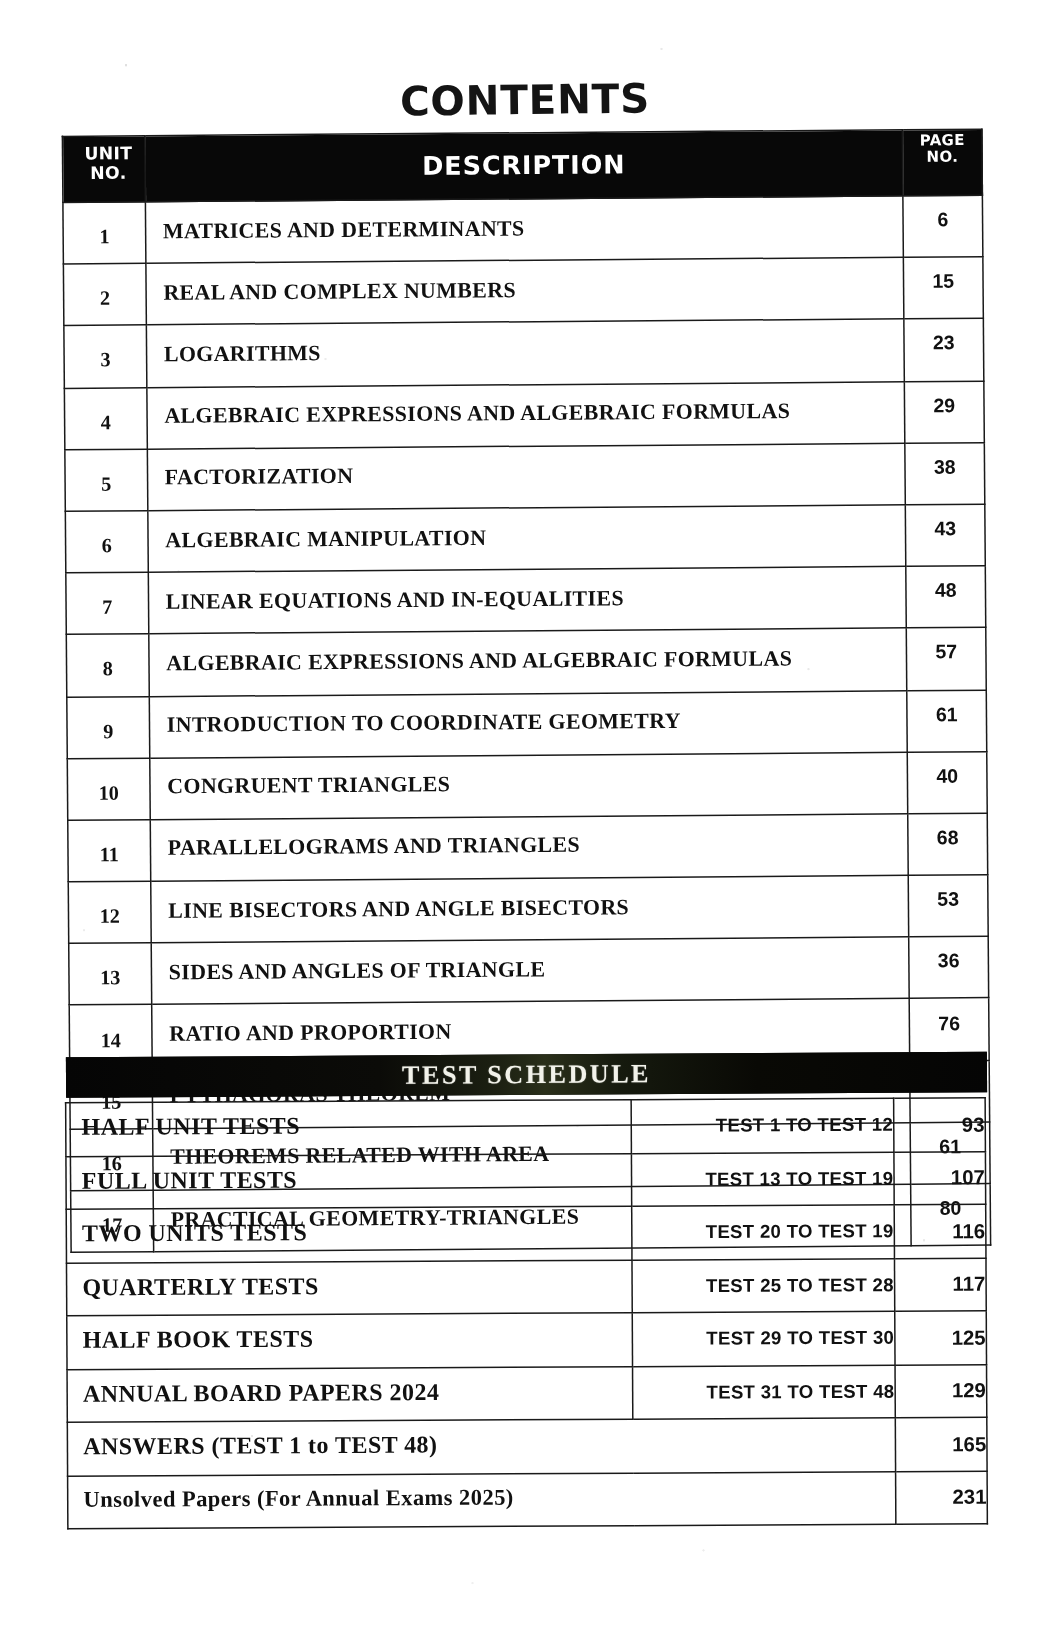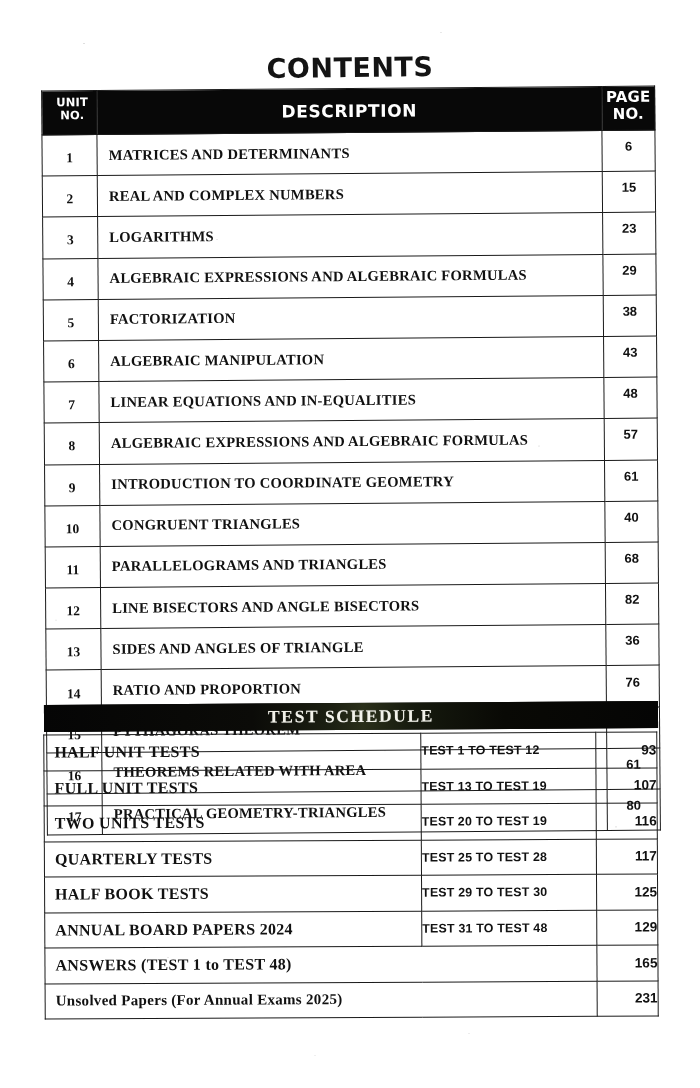--- a/index.html
+++ b/index.html
@@ -94,21 +94,21 @@
     padding-top: 5px !important;
   }
   .hdr-desc {
     font-size: 17px;
     letter-spacing: .6px;
     text-align: center;
     vertical-align: middle !important;
   }
   .hdr-page {
     width: 52px;
-    font-size: 15px;
+    font-size: 10px;
     line-height: 1.12;
     text-align: center;
     vertical-align: top !important;
     padding-top: 2px !important;
     letter-spacing: .2px;
   }
 
   
   .c-row td { height: 31.2px; }
   .c-unit {
@@ -172,21 +172,21 @@
   .ts-row td { height: 34.5px; }
   .ts-name {
     font-size: 16px;
     font-weight: 700;
     letter-spacing: .3px;
     padding-left: 10px !important;
     font-family: "Liberation Serif", serif;
   }
   .ts-range {
     width: 174px;
-    text-align: left;
+    text-align: right;
     font-size: 12.4px;
     font-weight: 700;
     letter-spacing: .2px;
     font-family: "Liberation Sans", sans-serif;
     margin-left: 32px;
   }
   .ts-page {
     width: 60px;
     text-align: right;
     font-size: 13.6px;
@@ -278,21 +278,21 @@
           <td class="c-page">40</td>
         </tr>
         <tr class="c-row">
           <td class="c-unit">11</td>
           <td class="c-desc">PARALLELOGRAMS AND TRIANGLES</td>
           <td class="c-page">68</td>
         </tr>
         <tr class="c-row">
           <td class="c-unit">12</td>
           <td class="c-desc">LINE BISECTORS AND ANGLE BISECTORS</td>
-          <td class="c-page">82</td>
+          <td class="c-page">53</td>
         </tr>
         <tr class="c-row">
           <td class="c-unit">13</td>
           <td class="c-desc">SIDES AND ANGLES OF TRIANGLE</td>
           <td class="c-page">36</td>
         </tr>
         <tr class="c-row">
           <td class="c-unit">14</td>
           <td class="c-desc">RATIO AND PROPORTION</td>
           <td class="c-page">76</td>

